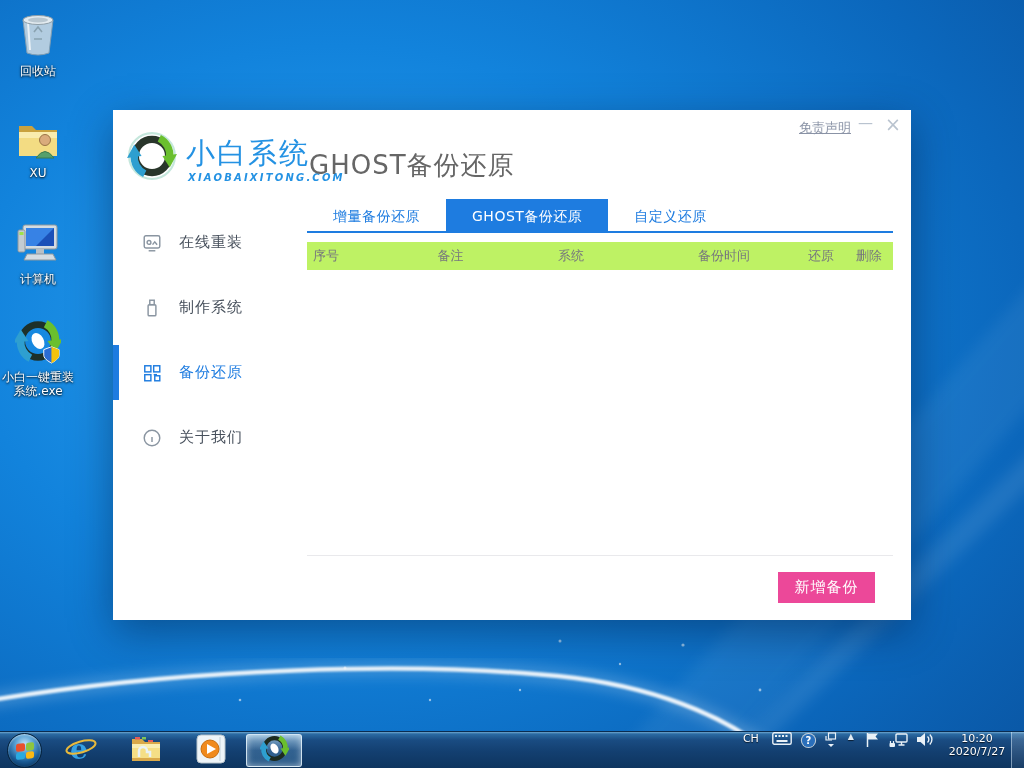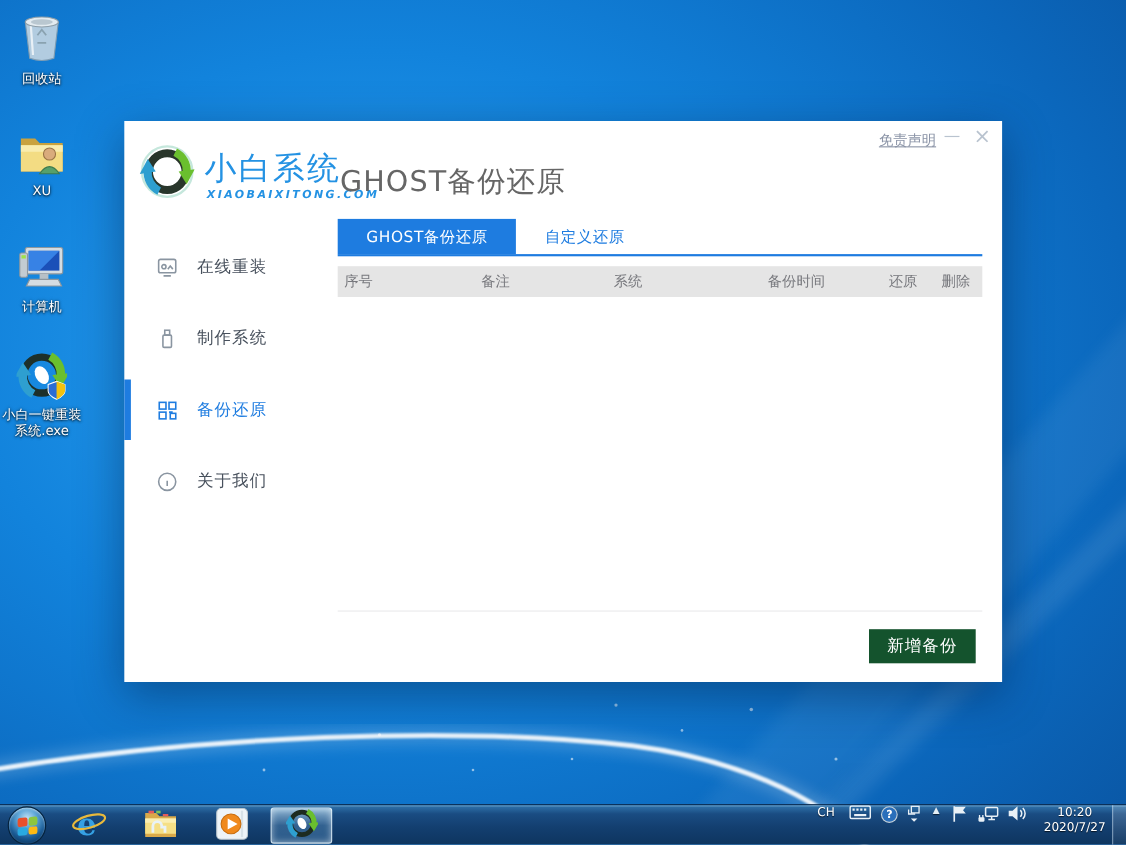--- a/index.html
+++ b/index.html
@@ -45,26 +45,26 @@
     height:55px; background:#1e7ce0; }
   .sicon svg { stroke:#8a95a1; fill:none; stroke-width:1.3; }
   .side-item.active .sicon svg { stroke:#1e7ce0; }
 
   
   .content { position:absolute; left:194px; right:18px; top:89px; bottom:0; }
   .tabs { display:flex; height:34px; border-bottom:2px solid #1e7ce0; }
   .tab { padding:0 26px; line-height:34px; font-size:14px; color:#1e7ce0; cursor:pointer;
     letter-spacing:.5px; }
   .tab.active { background:#1e7ce0; color:#fff; }
-  .thead { margin-top:9px; height:28px; background:#e5e5e5; display:flex; align-items:center;
+  .thead { margin-top:9px; height:28px; background:#bef264; display:flex; align-items:center;
     font-size:13px; color:#77787d; padding-left:6px; }
   .th-xh { width:30px; } .th-bz { width:215px;text-align:center; } .th-xt { width:140px; }
   .th-sj { width:110px; } .th-hy { width:48px; } .th-sc { flex:1; }
   .body-divider { position:absolute; left:0; right:0; top:356px; height:1px; background:#e9e9ec; }
-  .btn-new { position:absolute; right:6px; top:373px; width:97px; height:31px; background:#14532d;
+  .btn-new { position:absolute; right:18px; top:373px; width:97px; height:31px; background:#ec4899;
     color:#fff; font-size:15px; border:none; letter-spacing:1px; cursor:pointer;
     font-family:inherit; }
 
   
   .taskbar { position:absolute; left:0; bottom:0; width:1024px; height:37px;
     background:linear-gradient(#6fa7cf 0px,#2b6ba3 2px,#1a4c82 8px,#133f70 55%,#0e355f 100%);
     border-top:1px solid #0a2c50; }
   .orb { position:absolute; left:7px; top:1px; width:35px; height:35px; border-radius:50%;
     background:radial-gradient(circle at 50% 30%, #bfe0f5 0%, #5ea6d8 30%, #1b5c96 62%, #0a3560 85%, #06243f 100%);
     border:1px solid #05223c; box-shadow:inset 0 1px 2px rgba(255,255,255,.6); cursor:pointer; }
@@ -249,20 +249,21 @@
             <circle cx="9" cy="9" r="7"></circle>
             <path d="M9 5.6 h0.01 M9 8.2 V12.5"></path>
           </svg>
         </span>
         <span class="slabel">关于我们</span>
       </div>
     </div>
 
     <div class="content">
       <div class="tabs">
+        <div class="tab">增量备份还原</div>
         <div class="tab active">GHOST备份还原</div>
         <div class="tab">自定义还原</div>
       </div>
 
       <div class="thead">
         <span class="th-xh">序号</span>
         <span class="th-bz">备注</span>
         <span class="th-xt">系统</span>
         <span class="th-sj">备份时间</span>
         <span class="th-hy">还原</span>

